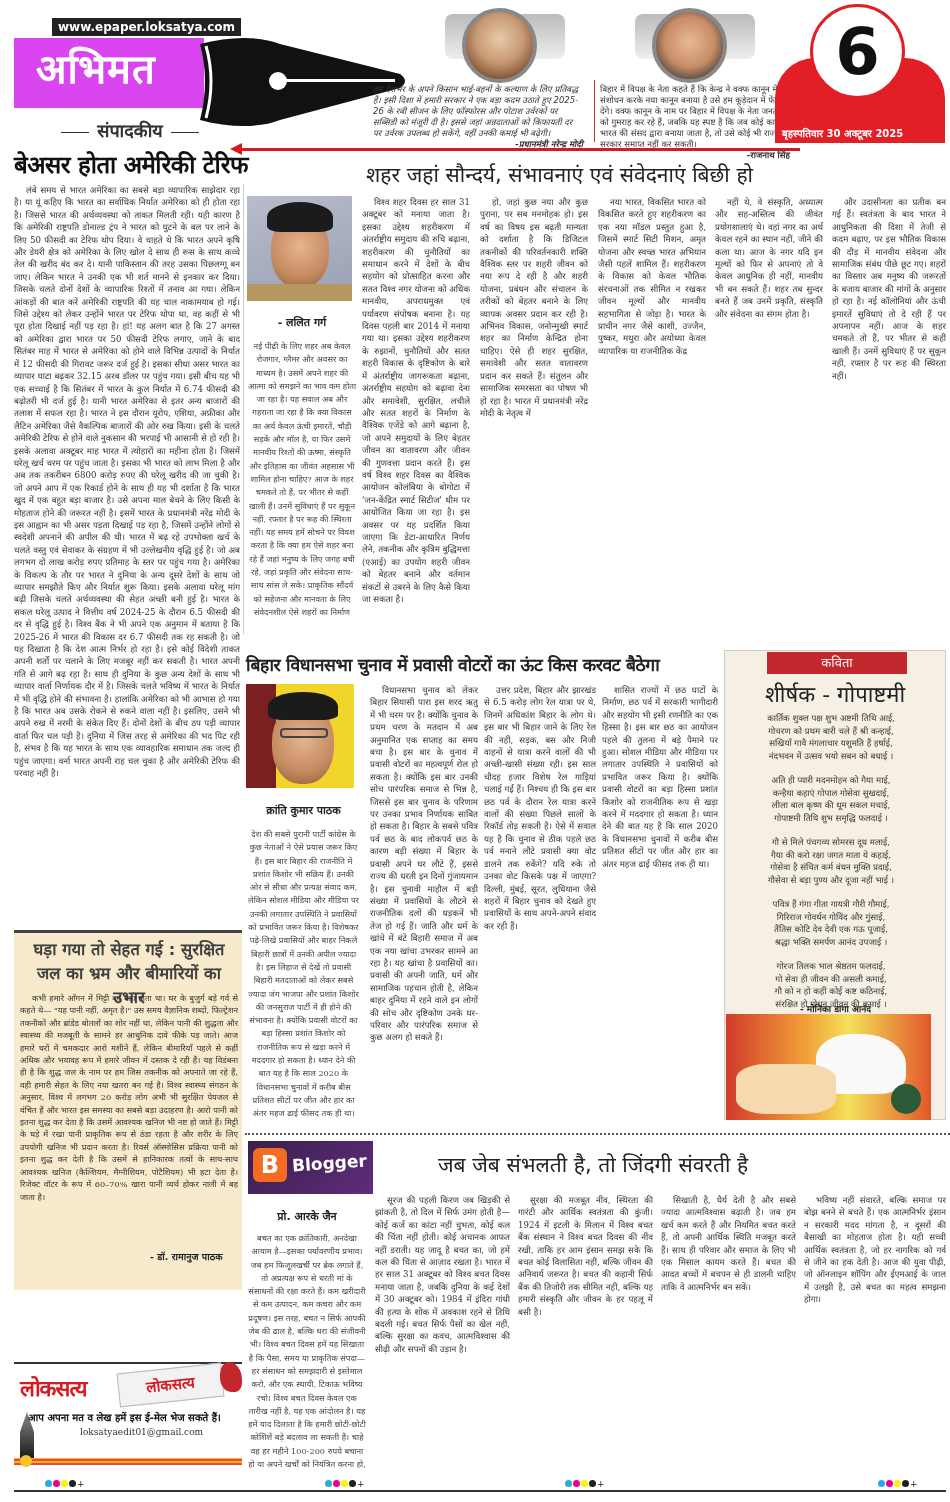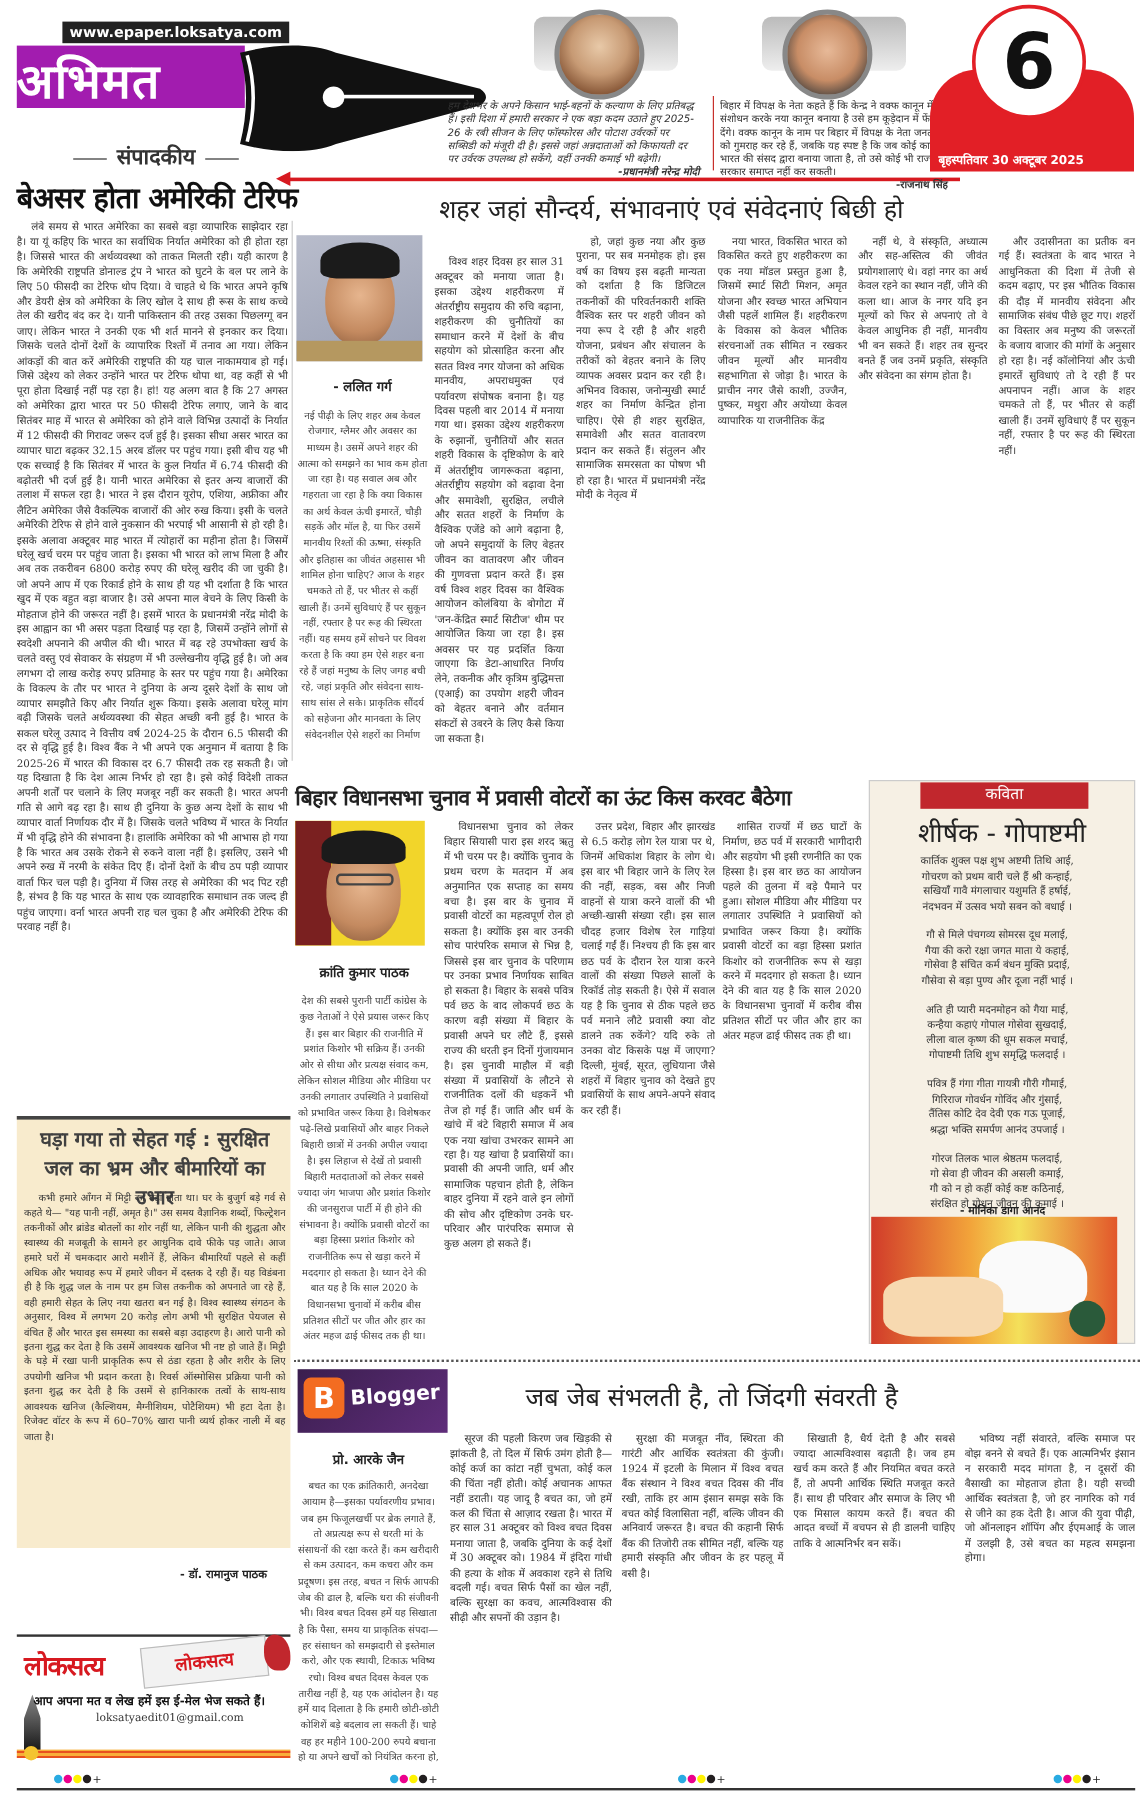--- a/index.html
+++ b/index.html
@@ -1,21 +1,21 @@
 <!DOCTYPE html>
 <html><head>
 <meta charset="utf-8">
 <style>
   * { box-sizing: border-box; margin: 0; padding: 0; }
   html, body { width: 950px; height: 1502px; background: #fff; overflow: hidden; }
   body { font-family: "DejaVu Serif", serif; color: #222; position: relative; }
   .abs { position: absolute; }
   
   .url-tag { left: 52px; top: 18px; background: #222; color: #fff; font-family: "DejaVu Sans", sans-serif; font-weight: bold; font-size: 12px; padding: 2px 6px; }
-  .masthead { left: 14px; top: 38px; width: 190px; height: 52px; background: #a21caf; color: #fff; font-family: "DejaVu Serif", serif; font-weight: bold; font-size: 40px; line-height: 62px; letter-spacing: 1px; }
+  .masthead { left: 14px; top: 38px; width: 190px; height: 70px; background: #d946ef; color: #fff; font-family: "DejaVu Serif", serif; font-weight: bold; font-size: 40px; line-height: 62px; padding-left: 22px; letter-spacing: 1px; }
   .pen-nib { left: 200px; top: 36px; width: 220px; height: 90px; }
   .sampadkiya { left: 40px; top: 118px; width: 180px; text-align: center; font-family: "DejaVu Sans", sans-serif; font-weight: bold; font-size: 18px; color: #333; }
   .sampadkiya::before, .sampadkiya::after { content: ""; display: inline-block; width: 28px; height: 1px; background: #333; vertical-align: middle; margin: 0 8px; }
   .red-arrow { left: 240px; top: 148px; width: 560px; height: 3px; background: #d71920; }
   .red-arrow::before { content: ""; position: absolute; left: -10px; top: -5px; border-right: 12px solid #d71920; border-top: 6px solid transparent; border-bottom: 6px solid transparent; }
   .editorial-title { left: 14px; top: 147px; font-family: "DejaVu Sans", sans-serif; font-weight: bold; font-size: 24px; color: #111; letter-spacing: -0.5px; }
   
   .quote-box { top: 86px; font-size: 8.5px; line-height: 11px; color: #333; font-family: "DejaVu Sans", sans-serif; }
   .quote-box .src { text-align: right; font-weight: bold; }
   .portrait { border-radius: 50%; border: 4px solid #888; background: radial-gradient(circle at 50% 40%, #e8c9a8 0%, #c79a74 45%, #8a5a3a 75%, #555 100%); }
@@ -36,21 +36,21 @@
   .kavita-box { left: 724px; top: 650px; width: 222px; height: 470px; background: #f6f0e4; border: 1px solid #ccc; }
   .kavita-tag { left: 767px; top: 652px; width: 140px; height: 22px; background: #c1272d; color: #fff; font-family: "DejaVu Sans", sans-serif; font-size: 13px; text-align: center; line-height: 22px; }
   .kavita-title { left: 730px; top: 678px; width: 210px; text-align: center; font-family: "DejaVu Sans", sans-serif; font-size: 22px; color: #222; }
   .stanza { font-size: 8.6px; line-height: 12.5px; text-align: center; color: #333; margin-bottom: 12px; }
   .poem { left: 736px; top: 712px; width: 190px; }
   .poet { left: 800px; top: 1002px; font-family: "DejaVu Sans", sans-serif; font-weight: bold; font-size: 9px; color: #222; }
   .gau-img { left: 726px; top: 1014px; width: 205px; height: 106px; background: linear-gradient(90deg, #d13b2a 0%, #f2a33a 40%, #f4e05a 60%, #e2572a 100%); overflow: hidden; }
   .side-box { left: 14px; top: 930px; width: 228px; height: 360px; background: #f8ebcd; border-top: 3px solid #444; }
   .side-title { left: 20px; top: 938px; width: 218px; text-align: center; font-family: "DejaVu Sans", sans-serif; font-weight: bold; font-size: 16.5px; line-height: 24px; color: #404040; }
   .side-body { left: 20px; top: 992px; width: 218px; font-size: 8.2px; line-height: 12.4px; }
-  .side-author { left: 150px; top: 1305px; font-family: "DejaVu Sans", sans-serif; font-weight: bold; font-size: 9.5px; color: #222; }
+  .side-author { left: 150px; top: 1250px; font-family: "DejaVu Sans", sans-serif; font-weight: bold; font-size: 9.5px; color: #222; }
   .ad { left: 14px; top: 1362px; width: 228px; height: 112px; border-top: 2px solid #333; }
   .ad-logo { left: 20px; top: 1372px; font-family: "DejaVu Serif", serif; font-weight: bold; font-size: 22px; color: #d71920; letter-spacing: -1px; }
   .ad-paper { left: 118px; top: 1368px; width: 105px; height: 34px; background: #f2f2f2; border: 1px solid #bbb; transform: rotate(-6deg); font-family: "DejaVu Serif", serif; font-weight: bold; font-size: 15px; color: #d71920; text-align: center; line-height: 32px; }
   .ad-hand { left: 220px; top: 1362px; width: 22px; height: 30px; background: #c1272d; border-radius: 40% 60% 30% 50%; }
   .ad-text { left: 28px; top: 1410px; font-family: "DejaVu Sans", sans-serif; font-weight: bold; font-size: 10px; color: #111; }
   .ad-email { left: 80px; top: 1427px; font-family: "DejaVu Serif", serif; font-size: 9px; color: #333; }
   .ad-stripe { left: 14px; top: 1458px; width: 228px; height: 7px; background: repeating-linear-gradient(0deg, #e8501f 0 2px, #f8ae3a 2px 4px); }
   .ad-pen { left: 20px; top: 1412px; width: 14px; height: 50px; background: linear-gradient(#888, #111); clip-path: polygon(50% 0, 100% 40%, 100% 100%, 0 100%, 0 40%); }
   .reg-marks { font-size: 9px; letter-spacing: -1px; }
   .dot { display: inline-block; width: 7px; height: 7px; border-radius: 50%; margin-right: 1px; }
@@ -99,21 +99,21 @@
 <div class="abs vsep" style="left:243px;top:184px;height:450px;"></div>
 
 <div class="abs h2" style="left:366px;top:160px;font-size:21px;">शहर जहां सौन्दर्य, संभावनाएं एवं संवेदनाएं बिछी हो</div>
 <div class="abs photo" style="left:247px;top:196px;width:105px;height:105px;background:linear-gradient(160deg,#b8bccb,#9aa0b4);">
   <div class="face" style="left:24px;top:16px;width:58px;height:76px;"></div>
   <div class="hair" style="left:20px;top:6px;width:66px;height:30px;"></div>
   <div style="position:absolute;left:0;top:88px;width:105px;height:20px;background:#b59860;"></div>
 </div>
 <div class="abs author-name" style="left:247px;top:314px;width:110px;">- ललित गर्ग</div>
 <div class="abs bio" style="left:247px;top:340px;width:110px;height:280px;">नई पीढ़ी के लिए शहर अब केवल रोजगार, ग्लैमर और अवसर का माध्यम है। उसमें अपने शहर की आत्मा को समझने का भाव कम होता जा रहा है। यह सवाल अब और गहराता जा रहा है कि क्या विकास का अर्थ केवल ऊंची इमारतें, चौड़ी सड़कें और मॉल है, या फिर उसमें मानवीय रिश्तों की ऊष्मा, संस्कृति और इतिहास का जीवंत अहसास भी शामिल होना चाहिए? आज के शहर चमकते तो हैं, पर भीतर से कहीं खाली हैं। उनमें सुविधाएं हैं पर सुकून नहीं, रफ्तार है पर रूह की स्थिरता नहीं। यह समय हमें सोचने पर विवश करता है कि क्या हम ऐसे शहर बना रहे हैं जहां मनुष्य के लिए जगह बची रहे, जहां प्रकृति और संवेदना साथ-साथ सांस ले सके। प्राकृतिक सौंदर्य को सहेजना और मानवता के लिए संवेदनशील ऐसे शहरों का निर्माण करना ही आज की सबसे बड़ी जरूरत है।</div>
-<div class="abs col" style="left:362px;top:213px;width:108px;height:426px;">
+<div class="abs col" style="left:362px;top:196px;width:108px;height:426px;">
     <p>विश्व शहर दिवस हर साल 31 अक्टूबर को मनाया जाता है। इसका उद्देश्य शहरीकरण में अंतर्राष्ट्रीय समुदाय की रुचि बढ़ाना, शहरीकरण की चुनौतियों का समाधान करने में देशों के बीच सहयोग को प्रोत्साहित करना और सतत विश्व नगर योजना को अधिक मानवीय, अपराधमुक्त एवं पर्यावरण संपोषक बनाना है। यह दिवस पहली बार 2014 में मनाया गया था। इसका उद्देश्य शहरीकरण के रुझानों, चुनौतियों और सतत शहरी विकास के दृष्टिकोण के बारे में अंतर्राष्ट्रीय जागरूकता बढ़ाना, अंतर्राष्ट्रीय सहयोग को बढ़ावा देना और समावेशी, सुरक्षित, लचीले और सतत शहरों के निर्माण के वैश्विक एजेंडे को आगे बढ़ाना है, जो अपने समुदायों के लिए बेहतर जीवन का वातावरण और जीवन की गुणवत्ता प्रदान करते हैं। इस वर्ष विश्व शहर दिवस का वैश्विक आयोजन कोलंबिया के बोगोटा में 'जन-केंद्रित स्मार्ट सिटीज' थीम पर आयोजित किया जा रहा है। इस अवसर पर यह प्रदर्शित किया जाएगा कि डेटा-आधारित निर्णय लेने, तकनीक और कृत्रिम बुद्धिमत्ता (एआई) का उपयोग शहरी जीवन को बेहतर बनाने और वर्तमान संकटों से उबरने के लिए कैसे किया जा सकता है।</p>
   </div>
 <div class="abs col" style="left:480px;top:196px;width:108px;height:426px;">
     <p>हो, जहां कुछ नया और कुछ पुराना, पर सब मनमोहक हो। इस वर्ष का विषय इस बढ़ती मान्यता को दर्शाता है कि डिजिटल तकनीकों की परिवर्तनकारी शक्ति वैश्विक स्तर पर शहरी जीवन को नया रूप दे रही है और शहरी योजना, प्रबंधन और संचालन के तरीकों को बेहतर बनाने के लिए व्यापक अवसर प्रदान कर रही है। अभिनव विकास, जनोन्मुखी स्मार्ट शहर का निर्माण केन्द्रित होना चाहिए। ऐसे ही शहर सुरक्षित, समावेशी और सतत वातावरण प्रदान कर सकते हैं। संतुलन और सामाजिक समरसता का पोषण भी हो रहा है। भारत में प्रधानमंत्री नरेंद्र मोदी के नेतृत्व में</p>
   </div>
 <div class="abs col" style="left:598px;top:196px;width:108px;height:426px;">
     <p>नया भारत, विकसित भारत को विकसित करते हुए शहरीकरण का एक नया मॉडल प्रस्तुत हुआ है, जिसमें स्मार्ट सिटी मिशन, अमृत योजना और स्वच्छ भारत अभियान जैसी पहलें शामिल हैं। शहरीकरण के विकास को केवल भौतिक संरचनाओं तक सीमित न रखकर जीवन मूल्यों और मानवीय सहभागिता से जोड़ा है। भारत के प्राचीन नगर जैसे काशी, उज्जैन, पुष्कर, मथुरा और अयोध्या केवल व्यापारिक या राजनीतिक केंद्र</p>
   </div>
 <div class="abs col" style="left:715px;top:196px;width:108px;height:426px;">
     <p>नहीं थे, वे संस्कृति, अध्यात्म और सह-अस्तित्व की जीवंत प्रयोगशालाएं थे। वहां नगर का अर्थ केवल रहने का स्थान नहीं, जीने की कला था। आज के नगर यदि इन मूल्यों को फिर से अपनाएं तो वे केवल आधुनिक ही नहीं, मानवीय भी बन सकते हैं। शहर तब सुन्दर बनते हैं जब उनमें प्रकृति, संस्कृति और संवेदना का संगम होता है।</p>
@@ -145,30 +145,30 @@
 <div class="abs kavita-tag">कविता</div>
 <div class="abs kavita-title">शीर्षक - गोपाष्टमी</div>
 <div class="abs poem">
   <div class="stanza">
     <div>कार्तिक शुक्ल पक्ष शुभ अष्टमी तिथि आई,</div>
     <div>गोचरण को प्रथम बारी चले हैं श्री कन्हाई,</div>
     <div>सखियाँ गावै मंगलाचार यशुमति हैं हर्षाई,</div>
     <div>नंदभवन में उत्सव भयो सबन को बधाई ।</div>
   </div>
   <div class="stanza">
+    <div>अति ही प्यारी मदनमोहन को गैया माई,</div>
+    <div>कन्हैया कहाएं गोपाल गोसेवा सुखदाई,</div>
+    <div>लीला बाल कृष्ण की धूम सकल मचाई,</div>
+    <div>गोपाष्टमी तिथि शुभ समृद्धि फलदाई ।</div>
+  </div>
+  <div class="stanza">
     <div>गौ से मिले पंचगव्य सोमरस दूध मलाई,</div>
     <div>गैया की करो रक्षा जगत माता ये कहाई,</div>
     <div>गोसेवा है संचित कर्म बंधन मुक्ति प्रदाई,</div>
     <div>गौसेवा से बड़ा पुण्य और दूजा नहीं भाई ।</div>
-  </div>
-  <div class="stanza">
-    <div>अति ही प्यारी मदनमोहन को गैया माई,</div>
-    <div>कन्हैया कहाएं गोपाल गोसेवा सुखदाई,</div>
-    <div>लीला बाल कृष्ण की धूम सकल मचाई,</div>
-    <div>गोपाष्टमी तिथि शुभ समृद्धि फलदाई ।</div>
   </div>
   <div class="stanza">
     <div>पवित्र हैं गंगा गीता गायत्री गौरी गौमाई,</div>
     <div>गिरिराज गोवर्धन गोविंद और गुंसाई,</div>
     <div>तैंतिस कोटि देव देवी एक गऊ पूजाई,</div>
     <div>श्रद्धा भक्ति समर्पण आनंद उपजाई ।</div>
   </div>
   <div class="stanza">
     <div>गोरज तिलक भाल श्रेष्ठतम फलदाई,</div>
     <div>गो सेवा ही जीवन की असली कमाई,</div>

